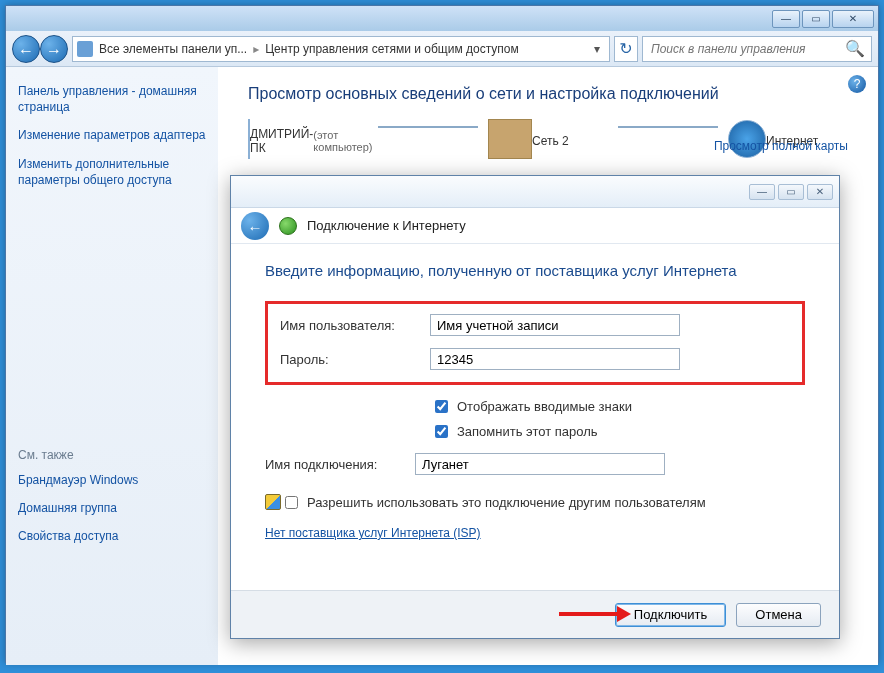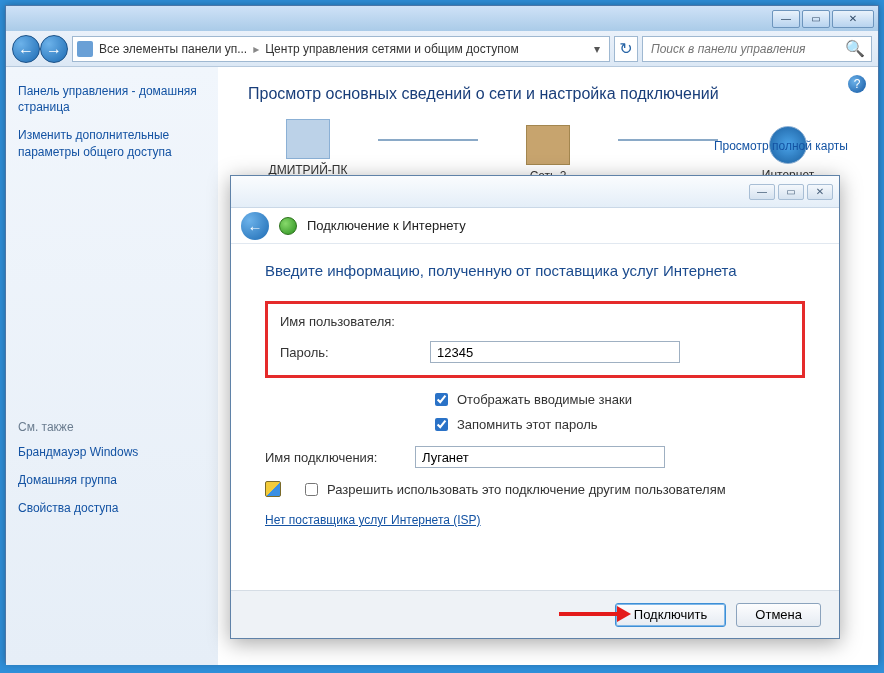--- a/index.html
+++ b/index.html
@@ -40,21 +40,21 @@
   .search-box .mag{color:#6a90b8;cursor:pointer;}
 
   
   .cp-body{display:flex;height:598px;}
   .sidebar{width:212px;background:linear-gradient(to bottom,#f1f6fc,#e6eef7);padding:16px 12px;font-size:12px;}
   .sidebar a{color:#1453a3;text-decoration:none;display:block;margin-bottom:12px;line-height:1.35;cursor:pointer;}
   .sidebar .see-also{margin-top:260px;color:#6a7c8f;font-size:12px;margin-bottom:10px;}
   .content{flex:1;background:#fff;padding:18px 30px;position:relative;}
   .page-title{font-size:16px;color:#193e7a;margin-bottom:16px;}
   .net-map{display:flex;align-items:center;gap:10px;}
-  .net-item{display:flex;flex-direction:column;align-items:center;font-size:12px;color:#333;width:120px;text-align:center;}
+  .net-item{display:flex;flex-direction:row;align-items:center;font-size:12px;color:#333;width:120px;}
   .net-icon{width:44px;height:40px;background:#bcd2e8;border:1px solid #8bb0d5;margin-bottom:4px;}
   .net-line{flex:1;height:2px;background:#8aa9c7;position:relative;top:-14px;}
   .full-map{position:absolute;right:30px;top:72px;font-size:12px;color:#1453a3;cursor:pointer;}
   .help-btn{position:absolute;right:12px;top:8px;width:18px;height:18px;border-radius:50%;background:radial-gradient(circle at 35% 35%,#6cb2ea,#1155a0);color:#fff;font-size:12px;display:flex;align-items:center;justify-content:center;cursor:pointer;}
 
   
   .dialog{position:absolute;left:230px;top:175px;width:610px;height:464px;
     background:#fff;border:1px solid #5f82a8;box-shadow:0 4px 20px rgba(0,0,0,.35);}
   .dlg-titlebar{height:32px;background:linear-gradient(to bottom,#fafcfe,#e4eef8);
     display:flex;align-items:center;justify-content:flex-end;padding:0 6px;border-bottom:1px solid #cad8e7;}
@@ -65,21 +65,21 @@
   .dlg-title{font-size:13px;color:#222;}
   .dlg-body{padding:18px 34px 0 34px;font-size:13px;color:#333;}
   .dlg-heading{font-size:15px;color:#1b4b8e;margin-bottom:22px;}
   .red-box{border:3px solid #e52a2a;padding:10px 12px 10px 12px;margin-bottom:12px;}
   .field-row{display:flex;align-items:center;margin-bottom:12px;}
   .field-label{width:150px;font-size:13px;}
   .field-input{flex:0 0 250px;}
   .field-input input{width:100%;height:22px;border:1px solid #9fb0c2;padding:2px 6px;font-size:13px;}
   .chk-row{margin-left:166px;display:flex;align-items:center;gap:6px;font-size:13px;margin-bottom:6px;}
   .chk-row input{accent-color:#2a72c7;}
-  .perm-row{display:flex;align-items:flex-start;gap:20px;margin-top:12px;}
+  .perm-row{display:flex;align-items:flex-start;gap:0;margin-top:18px;}
   .shield{width:16px;height:16px;background:linear-gradient(135deg,#f3cb3a 0 50%,#3a8fe3 50% 100%);border:1px solid #7a6a2a;border-radius:2px;flex-shrink:0;margin-top:1px;}
   .perm-text{font-size:12px;color:#555;line-height:1.4;}
   .isp-link{display:block;margin-top:14px;font-size:12px;color:#1453a3;text-decoration:underline;cursor:pointer;}
   .dlg-footer{position:absolute;bottom:0;left:0;right:0;height:48px;background:#eef2f6;border-top:1px solid #d5dde5;display:flex;align-items:center;justify-content:flex-end;padding:0 18px;gap:10px;}
   .arrow-hint{position:absolute;bottom:22px;right:220px;width:60px;height:4px;background:#e41b1b;}
   .arrow-hint::after{content:"";position:absolute;right:-12px;top:-6px;border-left:14px solid #e41b1b;border-top:8px solid transparent;border-bottom:8px solid transparent;}
   .dlg-btn{height:24px;padding:0 18px;background:linear-gradient(to bottom,#fdfdfe,#e5ebf2);border:1px solid #8ba3bd;border-radius:3px;font-size:13px;cursor:pointer;}
   .dlg-btn.primary{border:1px solid #3d8fd6;box-shadow:0 0 0 1px #7fb7e8 inset;}
 </style>
 </head>
@@ -116,20 +116,21 @@
     <div class="addr-refresh">↻</div>
     <div class="search-box">
       <input placeholder="Поиск в панели управления" style="">
       <span class="mag">🔍</span>
     </div>
   </div>
 
   <div class="cp-body">
     <div class="sidebar">
       <a>Панель управления - домашняя страница</a>
+      <a>Изменение параметров адаптера</a>
       <a>Изменить дополнительные параметры общего доступа</a>
       <div class="see-also">См. также</div>
       <a>Брандмауэр Windows</a>
       <a>Домашняя группа</a>
       <a>Свойства доступа</a>
     </div>
 
     <div class="content">
       <div class="help-btn">?</div>
       <div class="page-title">Просмотр основных сведений о сети и настройка подключений</div>
@@ -165,20 +166,21 @@
     <div class="dlg-back">←</div>
     <div class="dlg-globe"></div>
     <div class="dlg-title">Подключение к Интернету</div>
   </div>
   <div class="dlg-body">
     <div class="dlg-heading">Введите информацию, полученную от поставщика услуг Интернета</div>
 
     <div class="red-box">
       <div class="field-row">
         <div class="field-label">Имя пользователя:</div>
+        <div class="field-input"><input value="Имя учетной записи" style=""></div>
       </div>
       <div class="field-row" style="margin-bottom:2px">
         <div class="field-label">Пароль:</div>
         <div class="field-input"><input value="12345" style=""></div>
       </div>
     </div>
 
     <div class="chk-row">
       <input type="checkbox" checked="" style="">
       <span>Отображать вводимые знаки</span>

